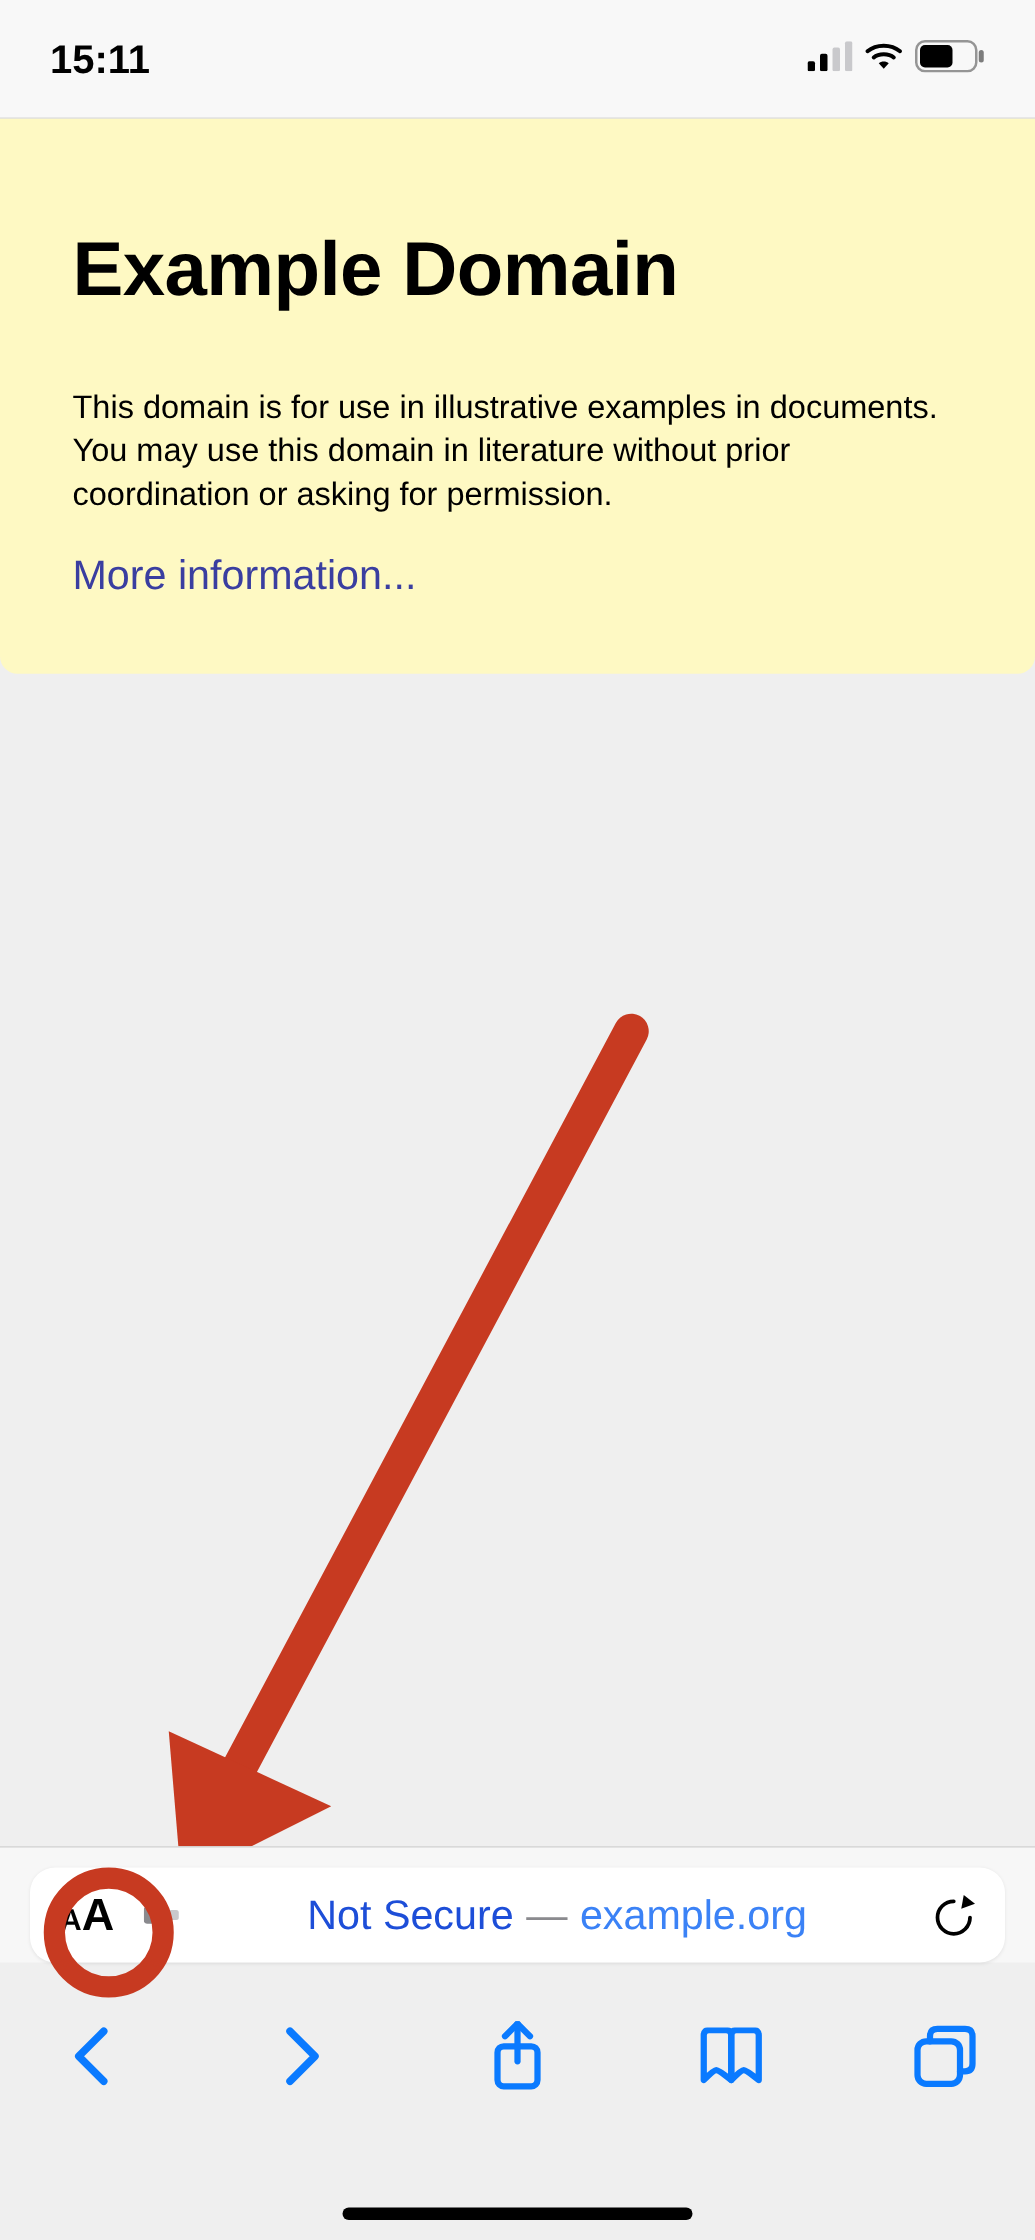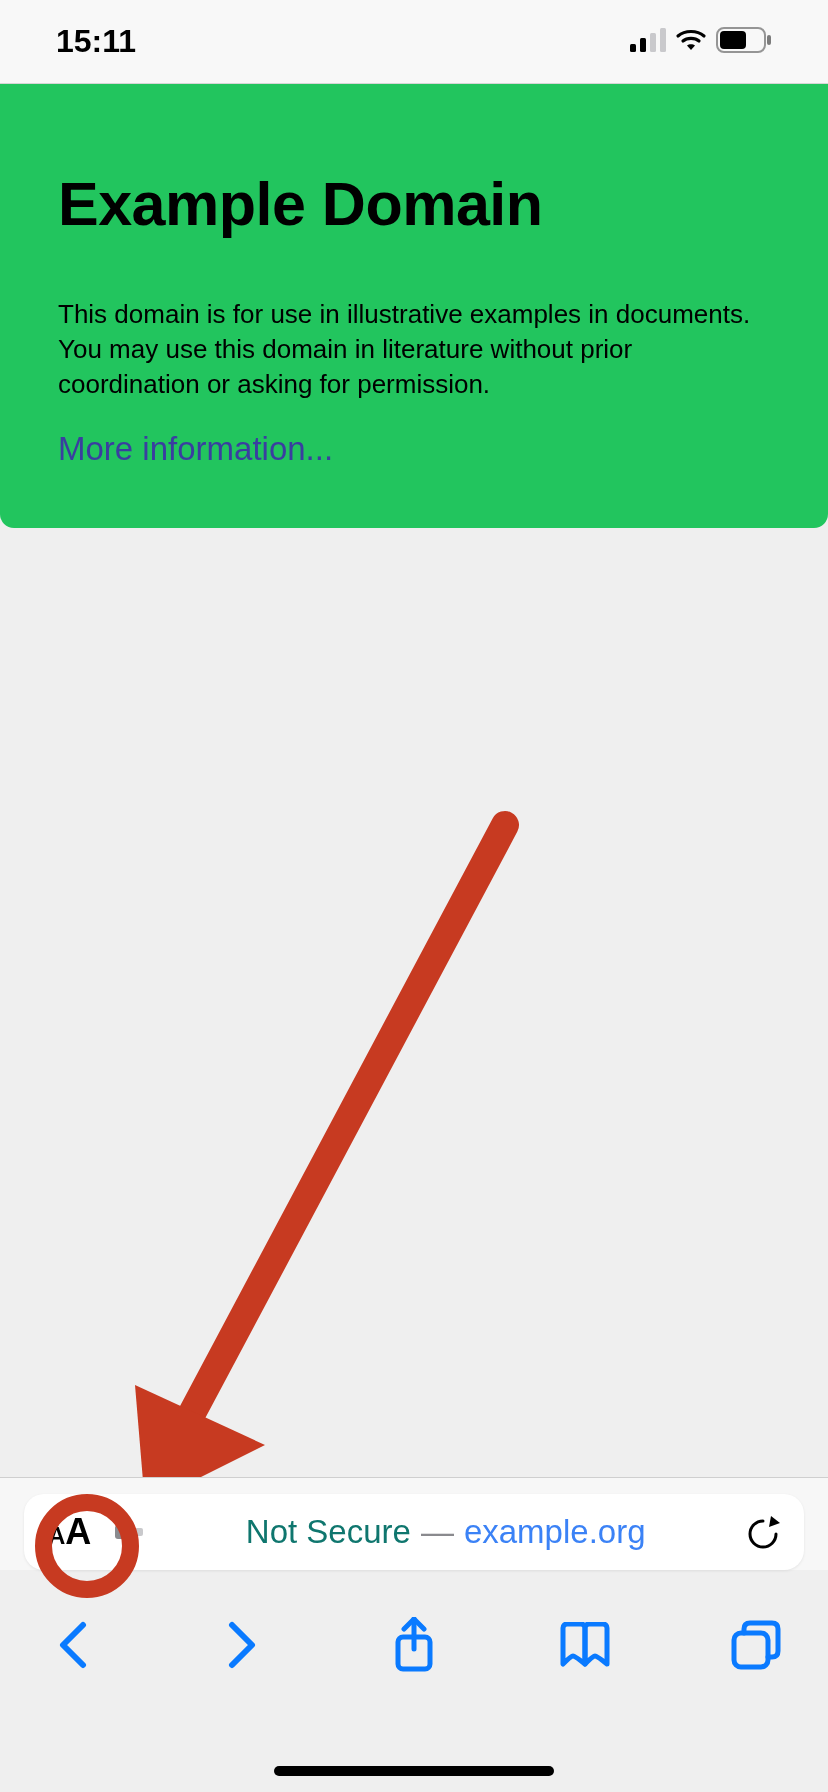--- a/index.html
+++ b/index.html
@@ -9,42 +9,42 @@
     }
     body {
       width: 828px;
       height: 1792px;
       font-family: -apple-system, BlinkMacSystemFont, "Helvetica Neue", sans-serif;
       background: #efefef;
       position: relative;
       overflow: hidden;
     }
     .status-bar {
-      height: 84px;
+      height: 95px;
       display: flex;
       align-items: center;
       justify-content: space-between;
-      padding: 0 56px;
+      padding: 0 40px;
       background: #f8f8f8;
       border-bottom: 1px solid #d6d6d6;
     }
     .status-time {
       font-size: 32px;
       font-weight: 600;
     }
     .status-icons {
       display: flex;
       align-items: center;
       gap: 8px;
     }
     .signal-icon, .wifi-icon, .battery-icon {
       display: inline-block;
     }
     .content-card {
-      background: #22c55e;
+      background: #fef9c3;
       margin: 0;
       padding: 85px 58px 60px 58px;
       border-radius: 0 0 14px 14px;
     }
     .page-title {
       font-size: 61px;
       font-weight: 700;
       color: #000;
       letter-spacing: -0.5px;
       margin-bottom: 58px;
@@ -116,21 +116,21 @@
     }
     .url-section {
       flex: 1;
       display: flex;
       align-items: center;
       justify-content: center;
       gap: 10px;
       font-size: 33px;
     }
     .not-secure {
-      color: #0f766e;
+      color: #1d4ed8;
     }
     .url-separator {
       color: #8a8a8e;
     }
     .url-domain {
       color: #3b82f6;
     }
     .reload-button {
       margin-left: 14px;
       display: flex;

